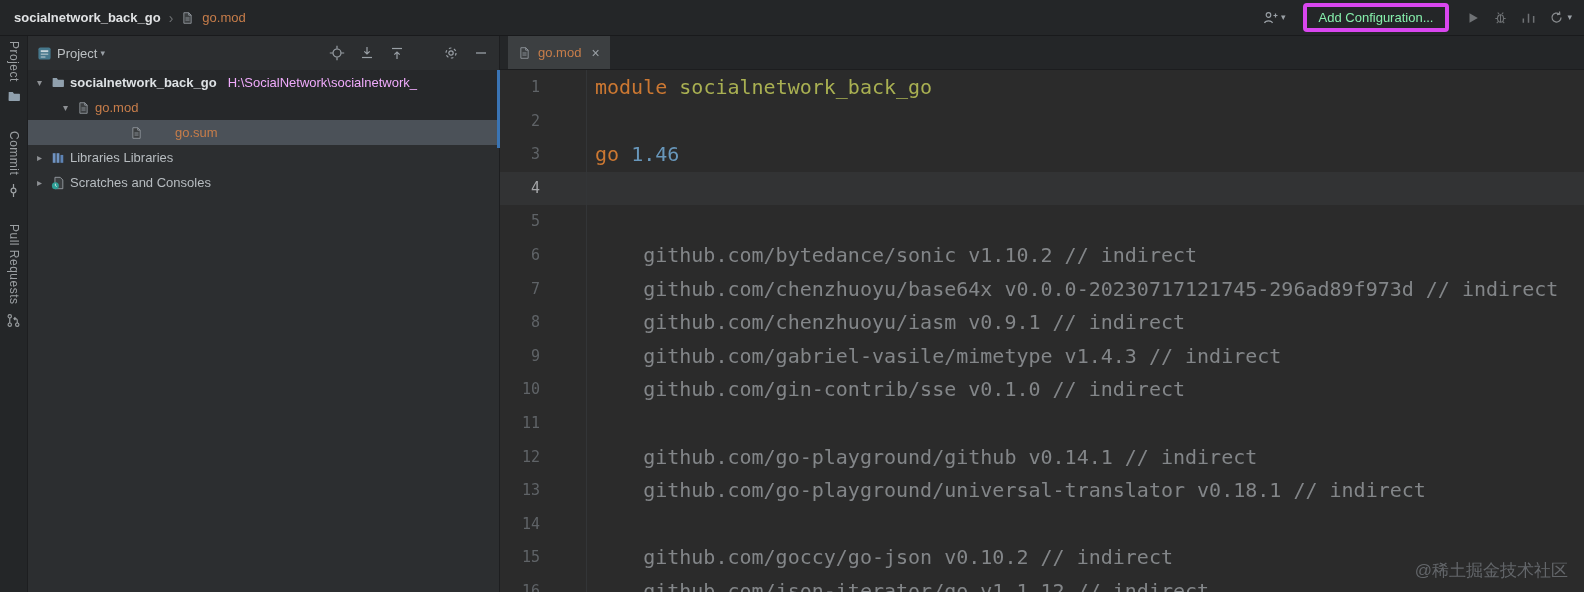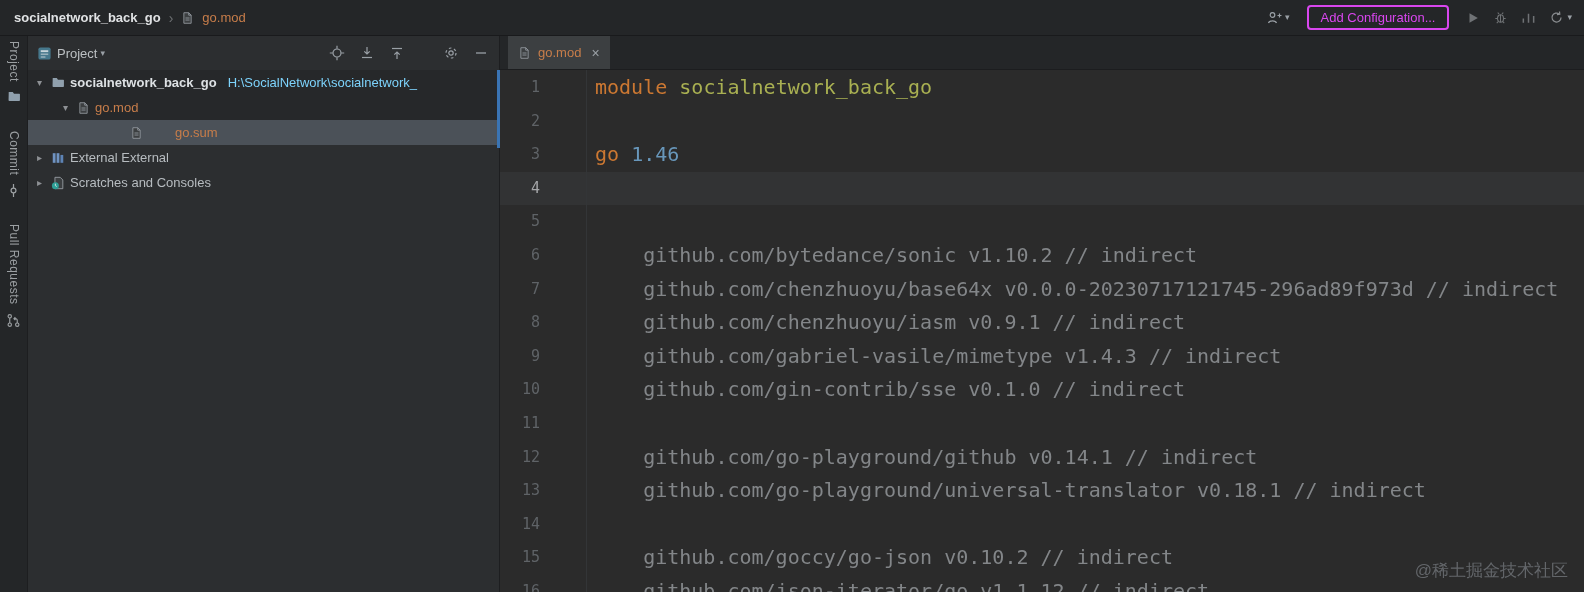--- a/index.html
+++ b/index.html
@@ -13,21 +13,21 @@
   .titlebar{position:absolute;top:0;left:0;right:0;height:36px;background:#242628;
     border-bottom:1px solid #191a1c;display:flex;align-items:center;justify-content:space-between;
     padding:0 12px 0 14px;box-sizing:border-box;z-index:7}
   .breadcrumb{display:flex;align-items:center;gap:8px}
   .bc-project{color:#e0e2e4;font-weight:bold;font-size:13px}
   .bc-sep{color:#6d7073;font-size:14px}
   .bc-file{color:var(--file_orange);font-size:13px}
   .tb-right{display:flex;align-items:center;gap:13px}
   .icon-btn{display:flex;align-items:center;gap:3px}
   .caret{color:#9aa0a6;font-size:9px;line-height:1}
-  .add-config{border:2px solid #d946ef;border-radius:4px;color:#d946ef;font-size:13px;
+  .add-config{border:4px solid #d946ef;border-radius:4px;color:#86efac;font-size:13px;
     padding:3px 12px;margin:0 4px;white-space:nowrap}
 
   
   .stripe{position:absolute;top:36px;left:0;width:27px;bottom:0;background:#242628;
     border-right:1px solid #1d1e20;display:flex;flex-direction:column;align-items:center;z-index:6}
   .stripe-btn{display:flex;flex-direction:column;align-items:center;gap:8px}
   .vtext{writing-mode:vertical-rl;font-size:12px;color:#9ca0a3;letter-spacing:.5px}
   .sb-project{margin-top:5px}
   .sb-commit{margin-top:28px}
   .sb-pr{margin-top:26px}
@@ -40,21 +40,21 @@
   .header-icons{margin-left:auto;display:flex;align-items:center;gap:14px}
   .hdr-gap{width:10px}
   .tree-row{height:25px;display:flex;align-items:center;gap:5px;white-space:nowrap;font-size:13px}
   .bg-dark{background:#26282a}
   .bg-selected{background:#4b5158}
   .tree-chev{width:13px;color:#8d9094;font-size:10px;text-align:center;flex:none}
   .tree-icon{display:flex;flex:none}
   .tree-root-label{color:#dde1e4;font-weight:bold}
   .tree-orange{color:var(--file_orange)}
   .tree-label{color:#b7bcc0}
-  .tree-path{color:#7dd3fc;margin-left:6px}
+  .tree-path{color:#f0abfc;margin-left:6px}
   .blue-bar{position:absolute;left:497px;top:70px;width:3px;height:78px;background:#3a74b4;z-index:8}
 
   
   .editor-zone{position:absolute;top:36px;left:500px;right:0;bottom:0;background:#2b2b2b}
   .tabbar{height:34px;background:#242628;border-bottom:1px solid #1c1d1f;display:flex;
     align-items:stretch;padding-left:8px;box-sizing:border-box}
   .tab{display:flex;align-items:center;gap:7px;padding:0 10px;background:#3c3f41;
     font-size:13px;color:var(--file_orange)}
   .tab-close{color:#9aa0a6;font-size:14px;margin-left:3px}
   .editor-body{position:absolute;top:34px;left:0;right:0;bottom:0;overflow:hidden}
@@ -238,21 +238,21 @@
       </div>
       <div class="tree-row" style="padding-left: 6px;">
         <span class="tree-chev">▸</span>
         <span class="tree-icon">
           <svg width="14" height="14" viewBox="0 0 16 16">
             <rect x="2" y="2.5" width="3.2" height="11" fill="#6f93c2"></rect>
             <rect x="6.4" y="2.5" width="3.2" height="11" fill="#6f93c2"></rect>
             <rect x="10.8" y="4.5" width="3.2" height="9" fill="#5d83b5"></rect>
           </svg>
         </span>
-        <span class="tree-label">External External</span>
+        <span class="tree-label">Libraries Libraries</span>
       </div>
       <div class="tree-row" style="padding-left: 6px;">
         <span class="tree-chev">▸</span>
         <span class="tree-icon">
           <svg width="14" height="14" viewBox="0 0 16 16">
             <path d="M4.5 1.5h6l3 3v10h-9z" fill="#3c3f41" stroke="#9aa0a6"></path>
             <circle cx="5" cy="11" r="4" fill="#2e9e95"></circle>
             <path d="M5 8.8V11l1.6 1" stroke="#dfe3e6" fill="none"></path>
           </svg>
         </span>

